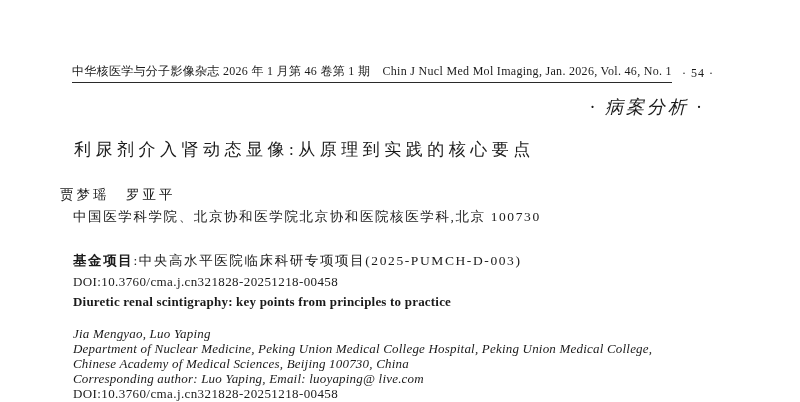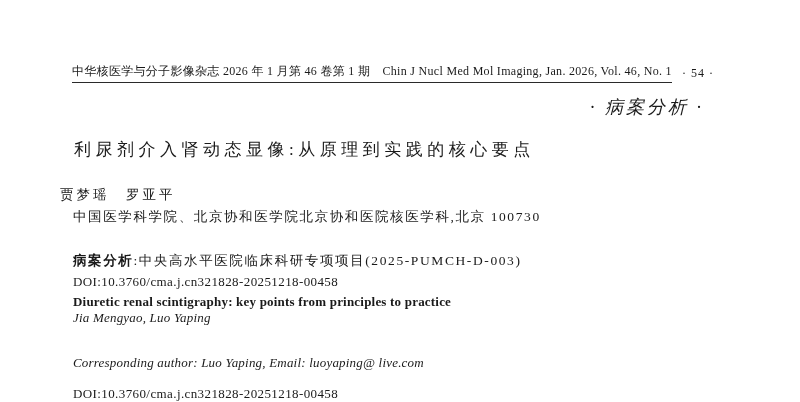--- a/index.html
+++ b/index.html
@@ -55,21 +55,21 @@
   .authors-zh       { left: 60px; top: 188px; letter-spacing: 3px; }
   .affiliation-zh   { left: 73px; top: 210px; }
   .correspondence-zh{ left: 73px; top: 232px; }
   .fund-zh          { left: 73px; top: 254px; }
   .doi-zh           { left: 73px; top: 275px; font-size: 13px; letter-spacing: 0.4px; }
   .en-body {
     font-size: 13px;
     letter-spacing: 0.2px;
     text-align: right;
   }
-  .italic { font-style: italic; }
+  .italic { font-style: italic; margin-top: 16px; }
   .bold   { font-weight: bold; }
   .title-en          { left: 73px; top: 295px; font-weight: bold; }
   .authors-en        { left: 73px; top: 311px; }
   .affiliation-en-1  { left: 73px; top: 326px; }
   .affiliation-en-2  { left: 73px; top: 341px; }
   .correspondence-en { left: 73px; top: 356px; }
   .fund-en           { left: 73px; top: 371px; }
   .doi-en            { left: 73px; top: 387px; letter-spacing: 0.4px; }
 </style>
 </head>
@@ -84,29 +84,31 @@
   <div class="line section-label">· 病案分析 ·</div>
 
   <div class="line title-zh">利尿剂介入肾动态显像:从原理到实践的核心要点</div>
 
   <div class="line zh-body authors-zh">贾梦瑶　罗亚平</div>
 
   <div class="line zh-body affiliation-zh">中国医学科学院、北京协和医学院北京协和医院核医学科,北京 100730</div>
 
 
   <div class="line zh-body fund-zh">
-    <span class="bold">病案分析</span><span>:中央高水平医院临床科研专项项目(2025-PUMCH-D-003)</span>
+    <span class="bold">基金项目</span><span>:中央高水平医院临床科研专项项目(2025-PUMCH-D-003)</span>
   </div>
 
   <div class="line zh-body doi-zh">DOI:10.3760/cma.j.cn321828-20251218-00458</div>
 
   <div class="line en-body title-en">Diuretic renal scintigraphy: key points from principles to practice</div>
 
   <div class="line en-body italic authors-en">Jia Mengyao, Luo Yaping</div>
 
+  <div class="line en-body italic affiliation-en-1">Department of Nuclear Medicine, Peking Union Medical College Hospital, Peking Union Medical College,</div>
 
+  <div class="line en-body italic affiliation-en-2">Chinese Academy of Medical Sciences, Beijing 100730, China</div>
 
   <div class="line en-body italic correspondence-en">Corresponding author: Luo Yaping, Email: luoyaping@ live.com</div>
 
 
   <div class="line en-body doi-en">DOI:10.3760/cma.j.cn321828-20251218-00458</div>
 
 </div>
 
 </body></html>

